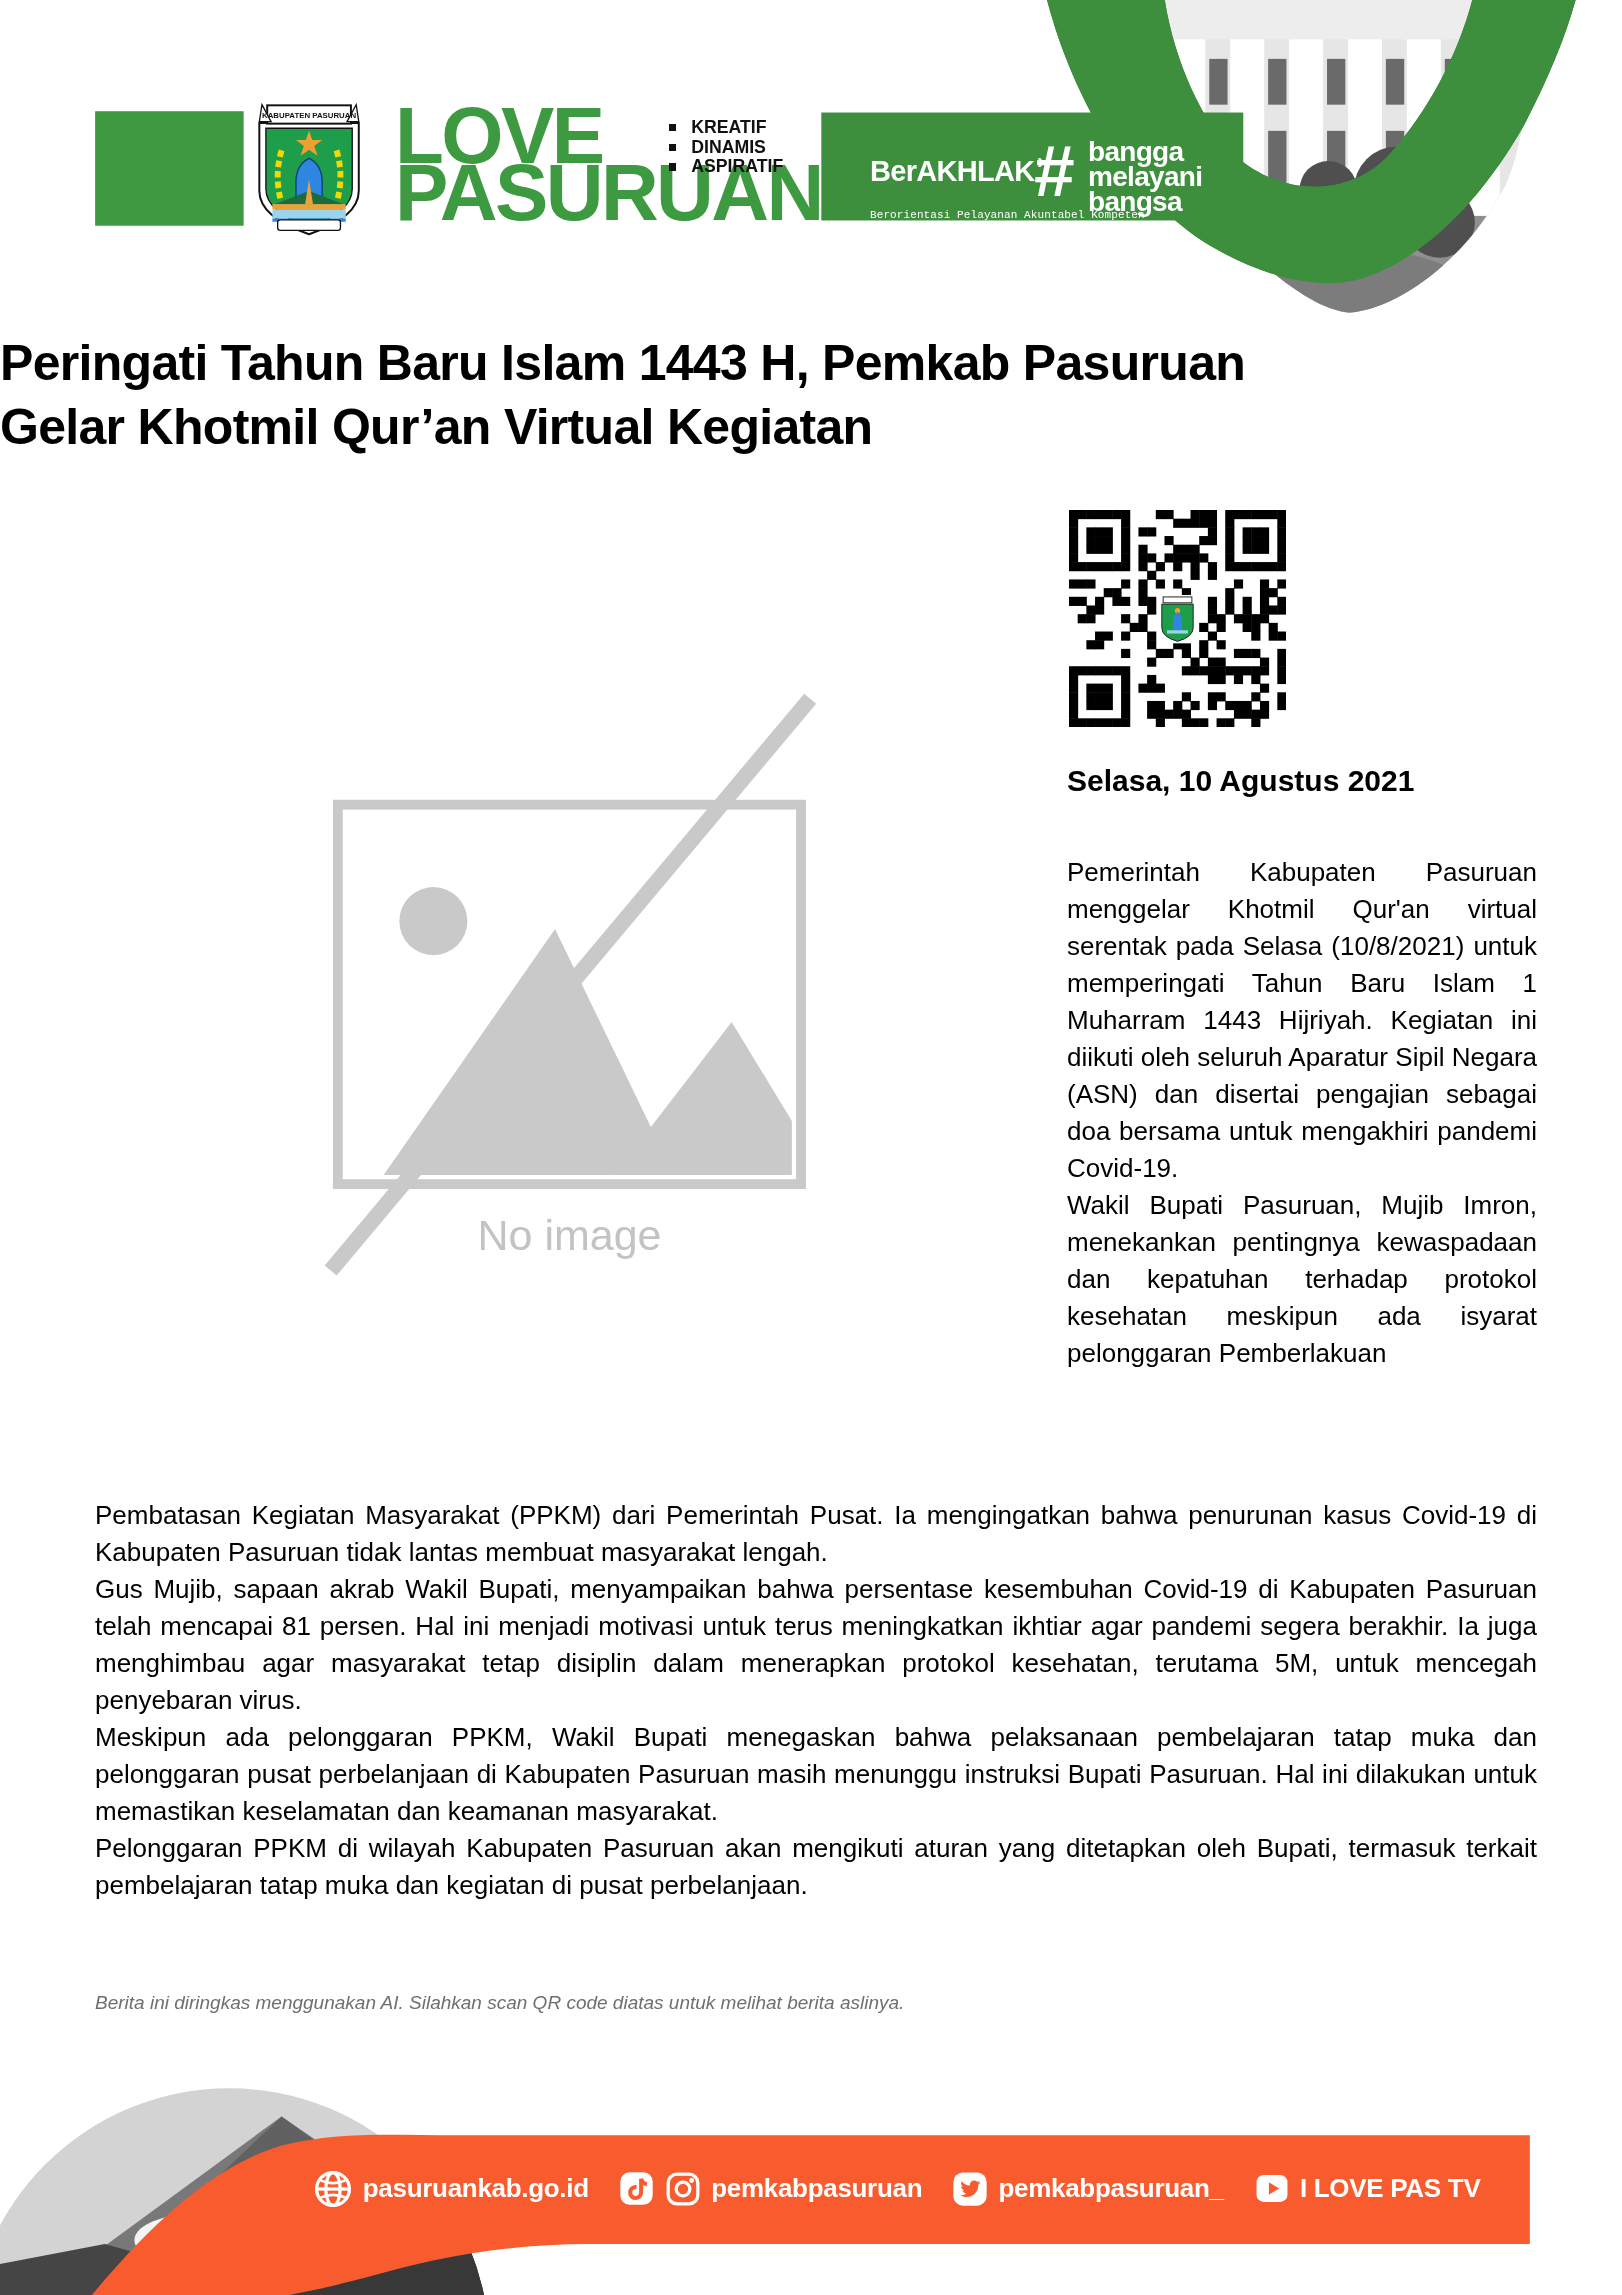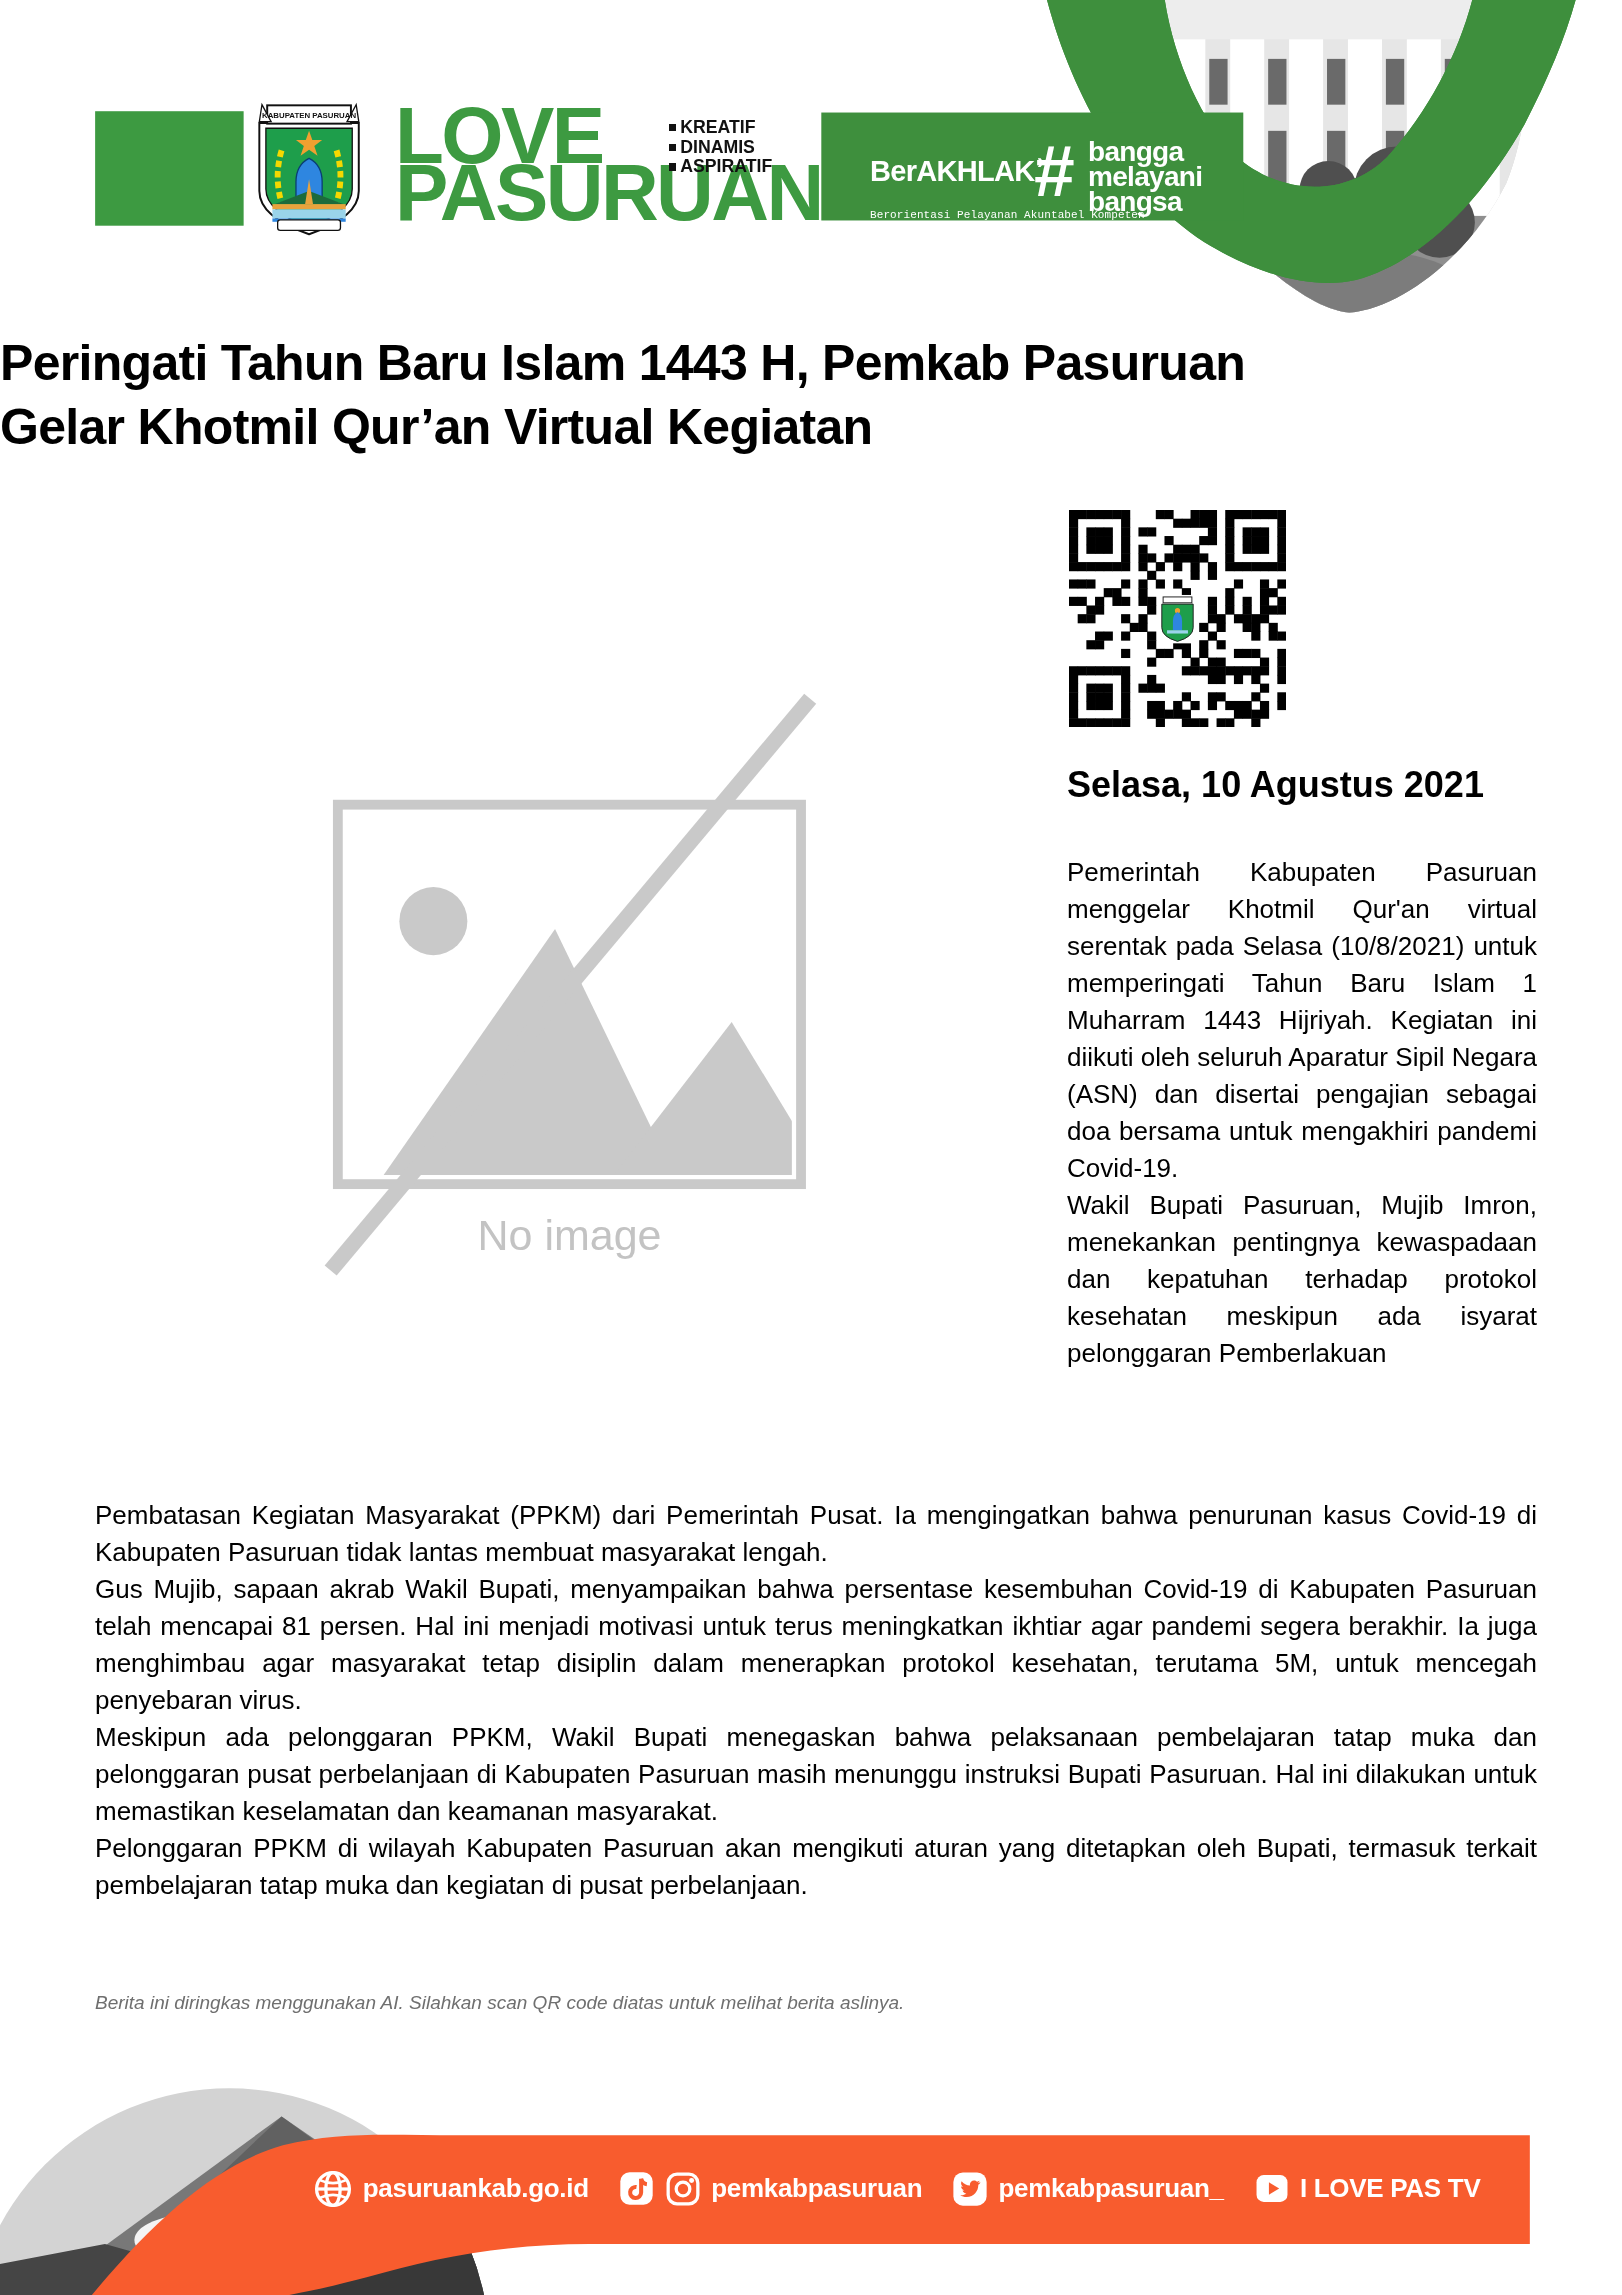--- a/index.html
+++ b/index.html
@@ -7,32 +7,32 @@
     --orange:#F85C2E; --ph-gray:#C9C9C9; --ph-text:#C3C3C3; --note-gray:#6F6F6F;
   }
   *{margin:0;padding:0;box-sizing:border-box;}
   html,body{background:#fff;}
   body{font-family:"Liberation Sans",sans-serif;}
   .page{position:relative;width:1623px;height:2295px;background:#fff;overflow:hidden;padding-left:36px;}
   .decor{position:absolute;left:0;top:0;width:1623px;height:2295px;}
   .abs{position:absolute;}
   
   .brand{color:var(--green);font-weight:bold;font-size:80px;line-height:1;letter-spacing:-2.6px;}
-  .tagrow{display:flex;align-items:center;gap:4px;height:19.6px;}
+  .tagrow{display:flex;align-items:center;gap:15px;height:19.6px;}
   .tagsq{width:7.2px;height:7.2px;background:#111;flex:0 0 auto;}
   .tagtx{font-size:17.7px;font-weight:bold;color:#111;letter-spacing:0px;white-space:nowrap;}
   .berakhlak{color:#fff;font-weight:bold;font-size:29px;letter-spacing:-0.7px;white-space:nowrap;}
   .berchev{font-size:22px;font-weight:bold;vertical-align:11.8px;margin-left:2.6px;}
   .bersub{color:#fff;font-size:11px;font-weight:normal;white-space:nowrap;letter-spacing:0.1px;}
   .hash{color:#fff;font-weight:bold;font-size:73px;line-height:1;font-style:italic;}
   .hword{color:#fff;font-weight:bold;font-size:28px;line-height:25px;letter-spacing:-0.7px;}
   
   .title{left:0;top:331px;width:1623px;font-weight:bold;font-size:50px;line-height:64px;color:#000;letter-spacing:-0.7px;}
   
-  .date{left:1067px;top:764px;font-size:36px;font-weight:bold;color:#000;}
+  .date{left:1067px;top:764px;font-size:30px;font-weight:bold;color:#000;}
   .colx{left:1067px;top:854px;width:470px;font-size:26px;line-height:37px;color:#000;text-align:justify;}
   .bodyx{left:95px;top:1497px;width:1442px;font-size:26px;line-height:37px;color:#000;text-align:justify;}
   .noimg{left:338px;top:1211px;width:463px;text-align:center;font-size:43px;color:var(--ph-text);}
   .footnote{left:95px;top:1992px;font-size:19px;font-style:italic;color:var(--note-gray);}
   
   .footrow{left:262px;top:2149px;width:1268px;height:79px;display:flex;align-items:center;justify-content:center;gap:29px;color:#fff;}
   .fgroup{display:flex;align-items:center;gap:9.2px;}
   .ftext{font-size:26px;font-weight:bold;white-space:nowrap;letter-spacing:-0.3px;}
   .ficon{width:42px;height:42px;display:block;}
   #qr{left:1069px;top:510px;width:217px;height:217px;}

